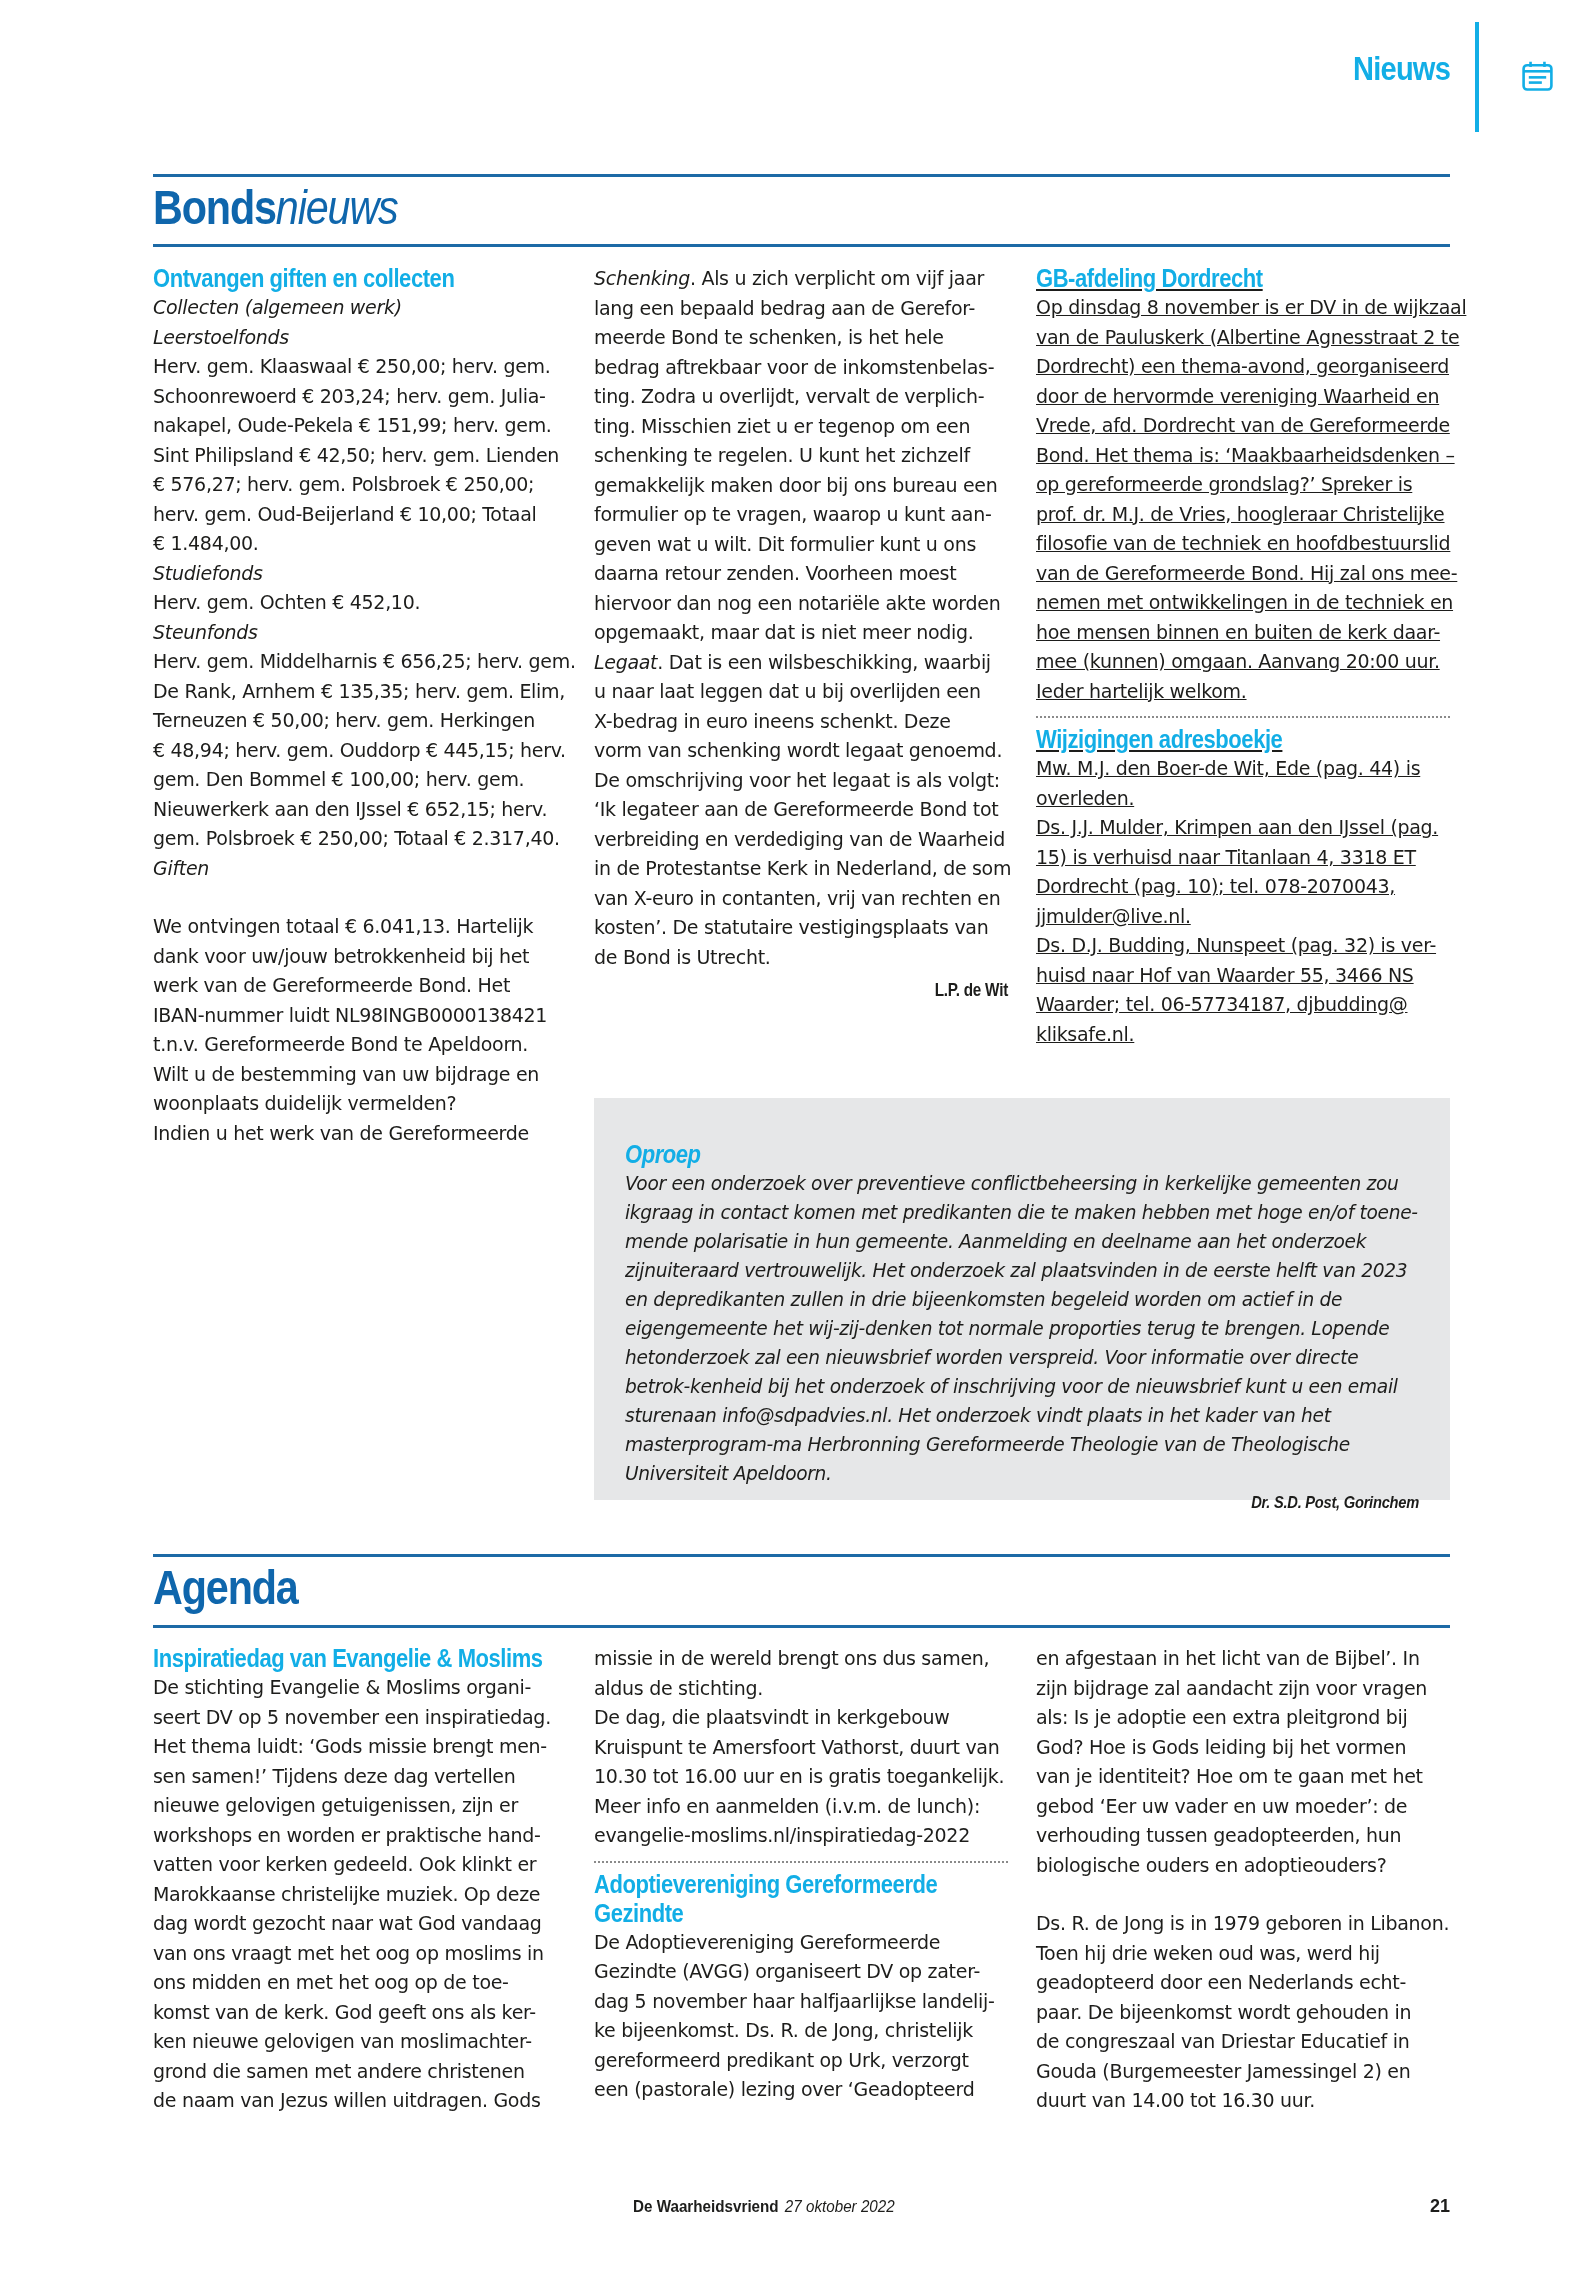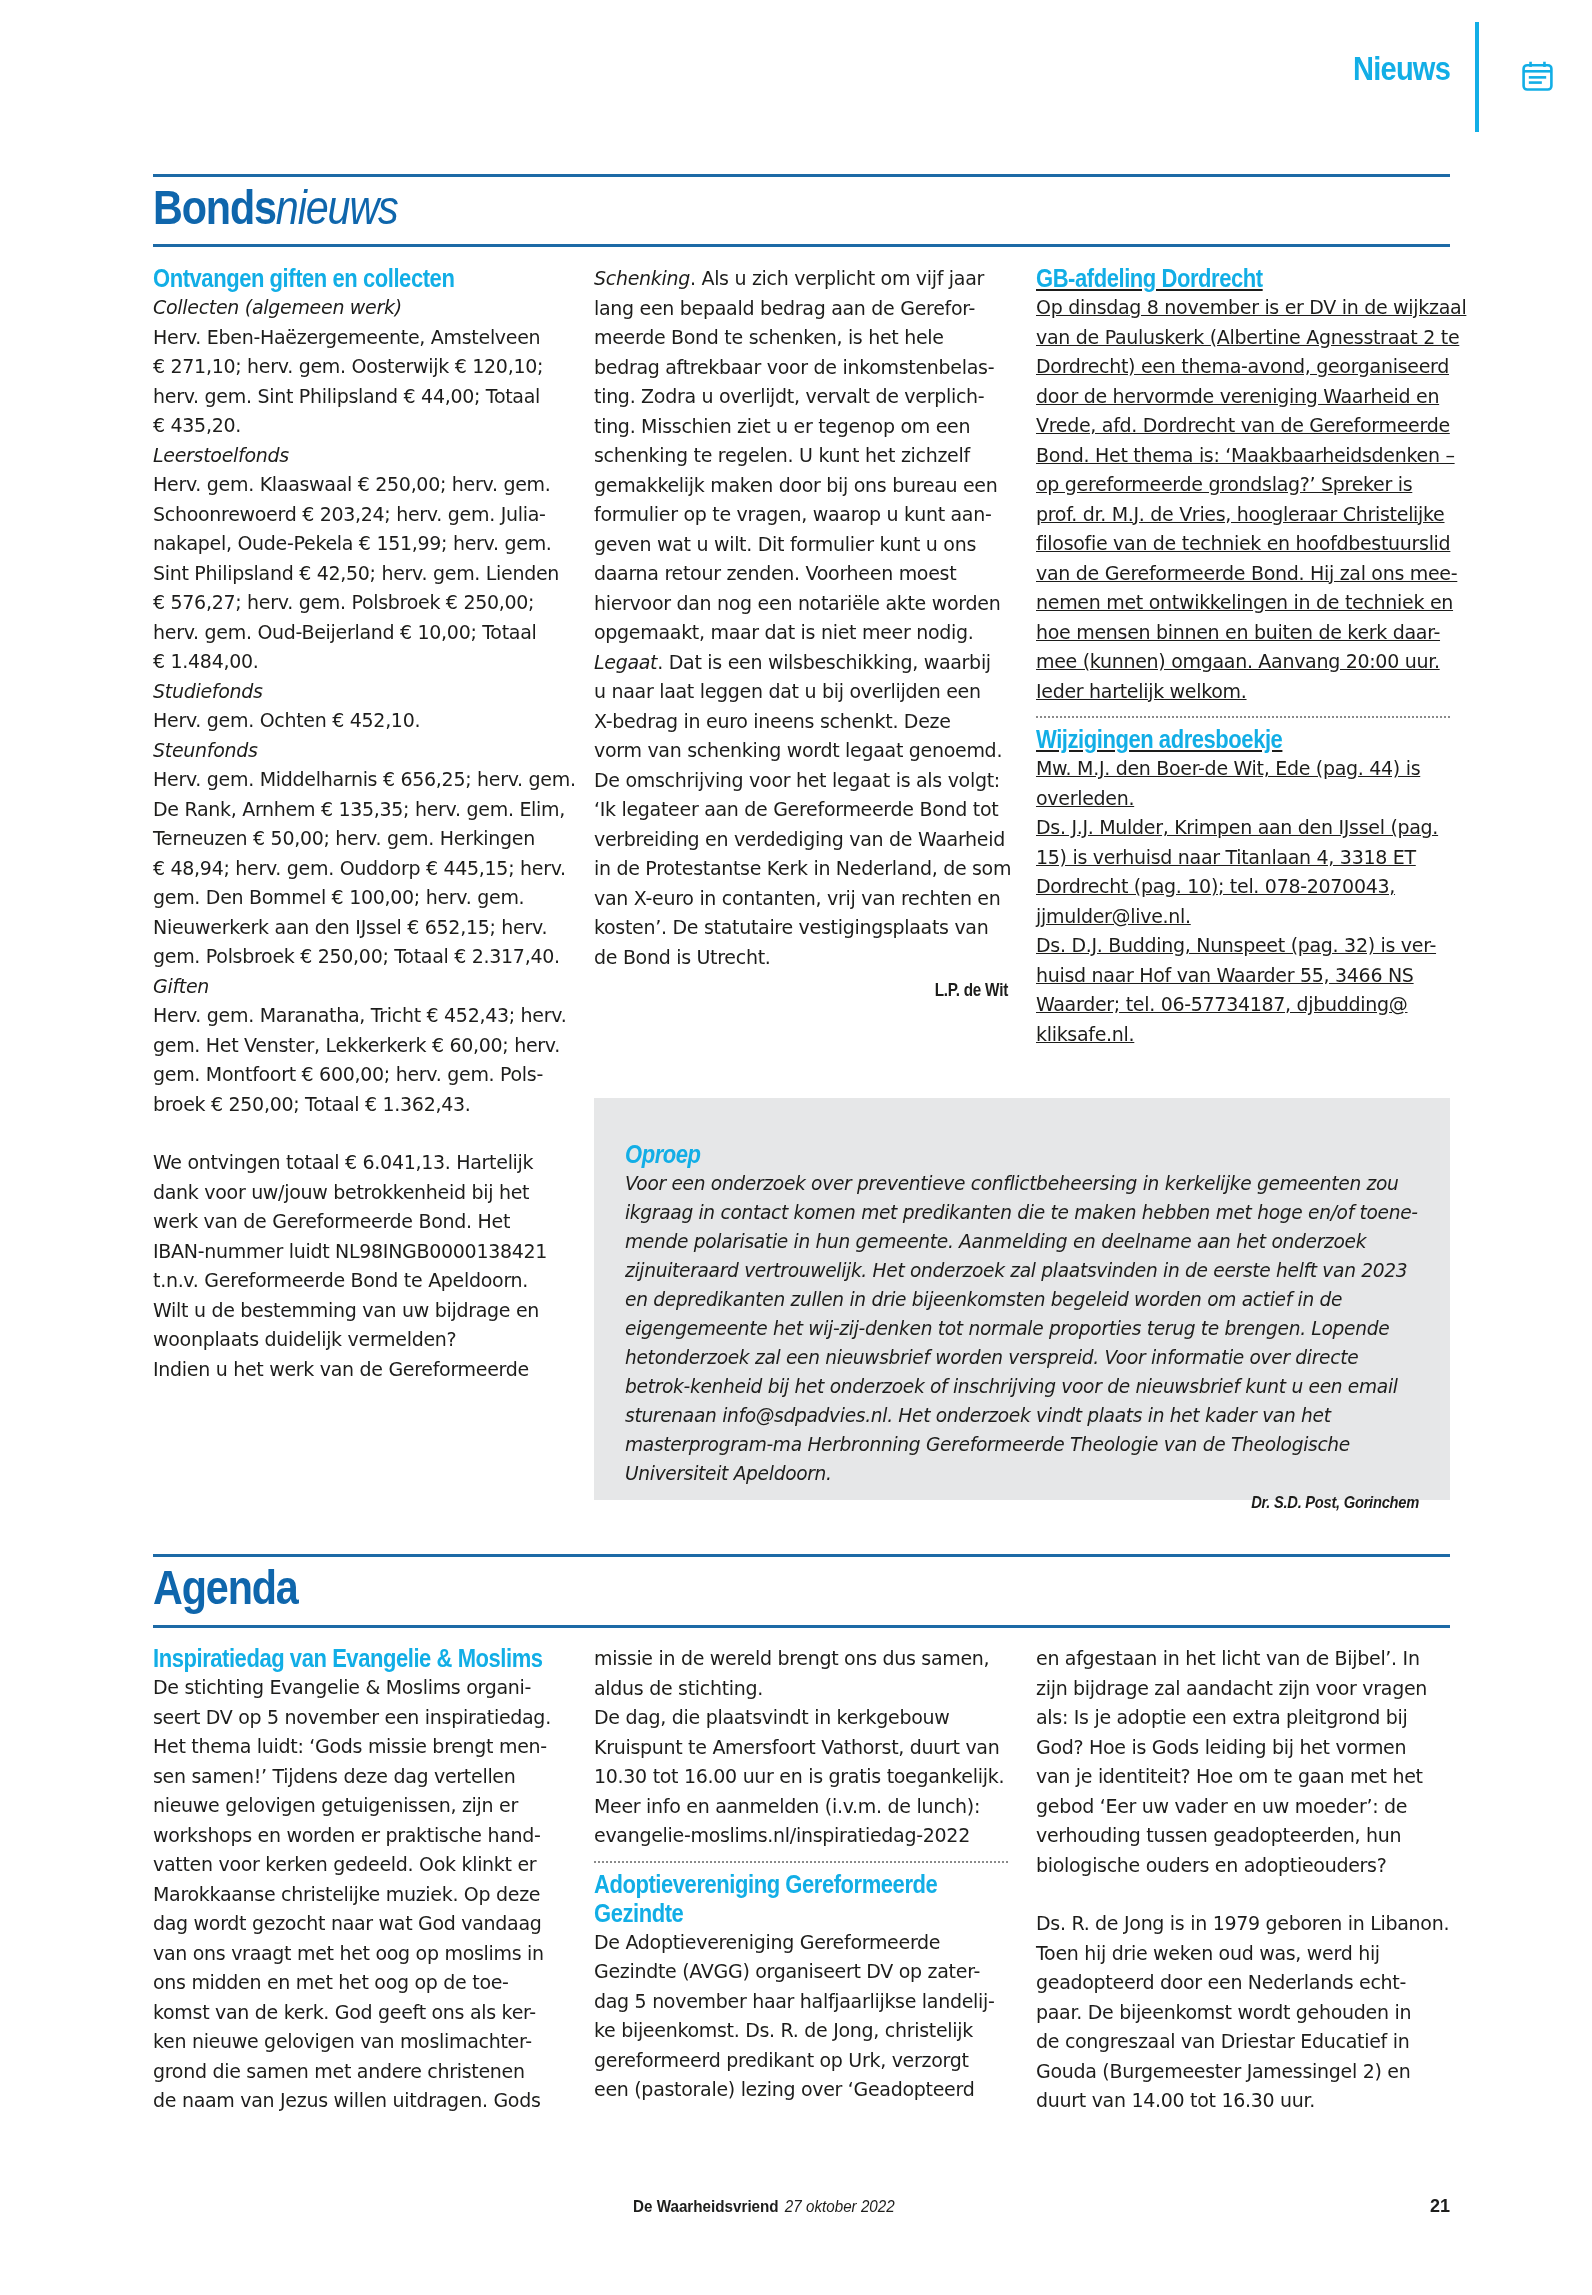--- a/index.html
+++ b/index.html
@@ -56,26 +56,20 @@
 </svg>
 
 <div class="rule" style="top:174px;"></div>
 <div class="page-title" style="top:184px;"><span>Bonds</span><span class="it">nieuws</span></div>
 <div class="rule" style="top:244px;"></div>
 
 <div class="col" style="left:153px; top:264px; width:380px;">
   <span class="h">Ontvangen giften en collecten</span>
   <div id="giften-groups">
       <span class="line sub">Collecten (algemeen werk)</span>
-      <div id="grp0">
-        <span class="line">Herv. Eben-Haëzergemeente, Amstelveen</span>
-        <span class="line">€ 271,10; herv. gem. Oosterwijk € 120,10;</span>
-        <span class="line">herv. gem. Sint Philipsland € 44,00; Totaal</span>
-        <span class="line">€ 435,20.</span>
-      </div>
       <span class="line sub">Leerstoelfonds</span>
       <div id="grp1">
         <span class="line">Herv. gem. Klaaswaal € 250,00; herv. gem.</span>
         <span class="line">Schoonrewoerd € 203,24; herv. gem. Julia-</span>
         <span class="line">nakapel, Oude-Pekela € 151,99; herv. gem.</span>
         <span class="line">Sint Philipsland € 42,50; herv. gem. Lienden</span>
         <span class="line">€ 576,27; herv. gem. Polsbroek € 250,00;</span>
         <span class="line">herv. gem. Oud-Beijerland € 10,00; Totaal</span>
         <span class="line">€ 1.484,00.</span>
       </div>
@@ -87,26 +81,20 @@
       <div id="grp3">
         <span class="line">Herv. gem. Middelharnis € 656,25; herv. gem.</span>
         <span class="line">De Rank, Arnhem € 135,35; herv. gem. Elim,</span>
         <span class="line">Terneuzen € 50,00; herv. gem. Herkingen</span>
         <span class="line">€ 48,94; herv. gem. Ouddorp € 445,15; herv.</span>
         <span class="line">gem. Den Bommel € 100,00; herv. gem.</span>
         <span class="line">Nieuwerkerk aan den IJssel € 652,15; herv.</span>
         <span class="line">gem. Polsbroek € 250,00; Totaal € 2.317,40.</span>
       </div>
       <span class="line sub">Giften</span>
-      <div id="grp4">
-        <span class="line">Herv. gem. Maranatha, Tricht € 452,43; herv.</span>
-        <span class="line">gem. Het Venster, Lekkerkerk € 60,00; herv.</span>
-        <span class="line">gem. Montfoort € 600,00; herv. gem. Pols-</span>
-        <span class="line">broek € 250,00; Totaal € 1.362,43.</span>
-      </div>
     </div>
   <div class="gap"></div>
   <div id="giften-closing">
       <span class="line">We ontvingen totaal € 6.041,13. Hartelijk</span>
       <span class="line">dank voor uw/jouw betrokkenheid bij het</span>
       <span class="line">werk van de Gereformeerde Bond. Het</span>
       <span class="line">IBAN-nummer luidt NL98INGB0000138421</span>
       <span class="line">t.n.v. Gereformeerde Bond te Apeldoorn.</span>
       <span class="line">Wilt u de bestemming van uw bijdrage en</span>
       <span class="line">woonplaats duidelijk vermelden?</span>

